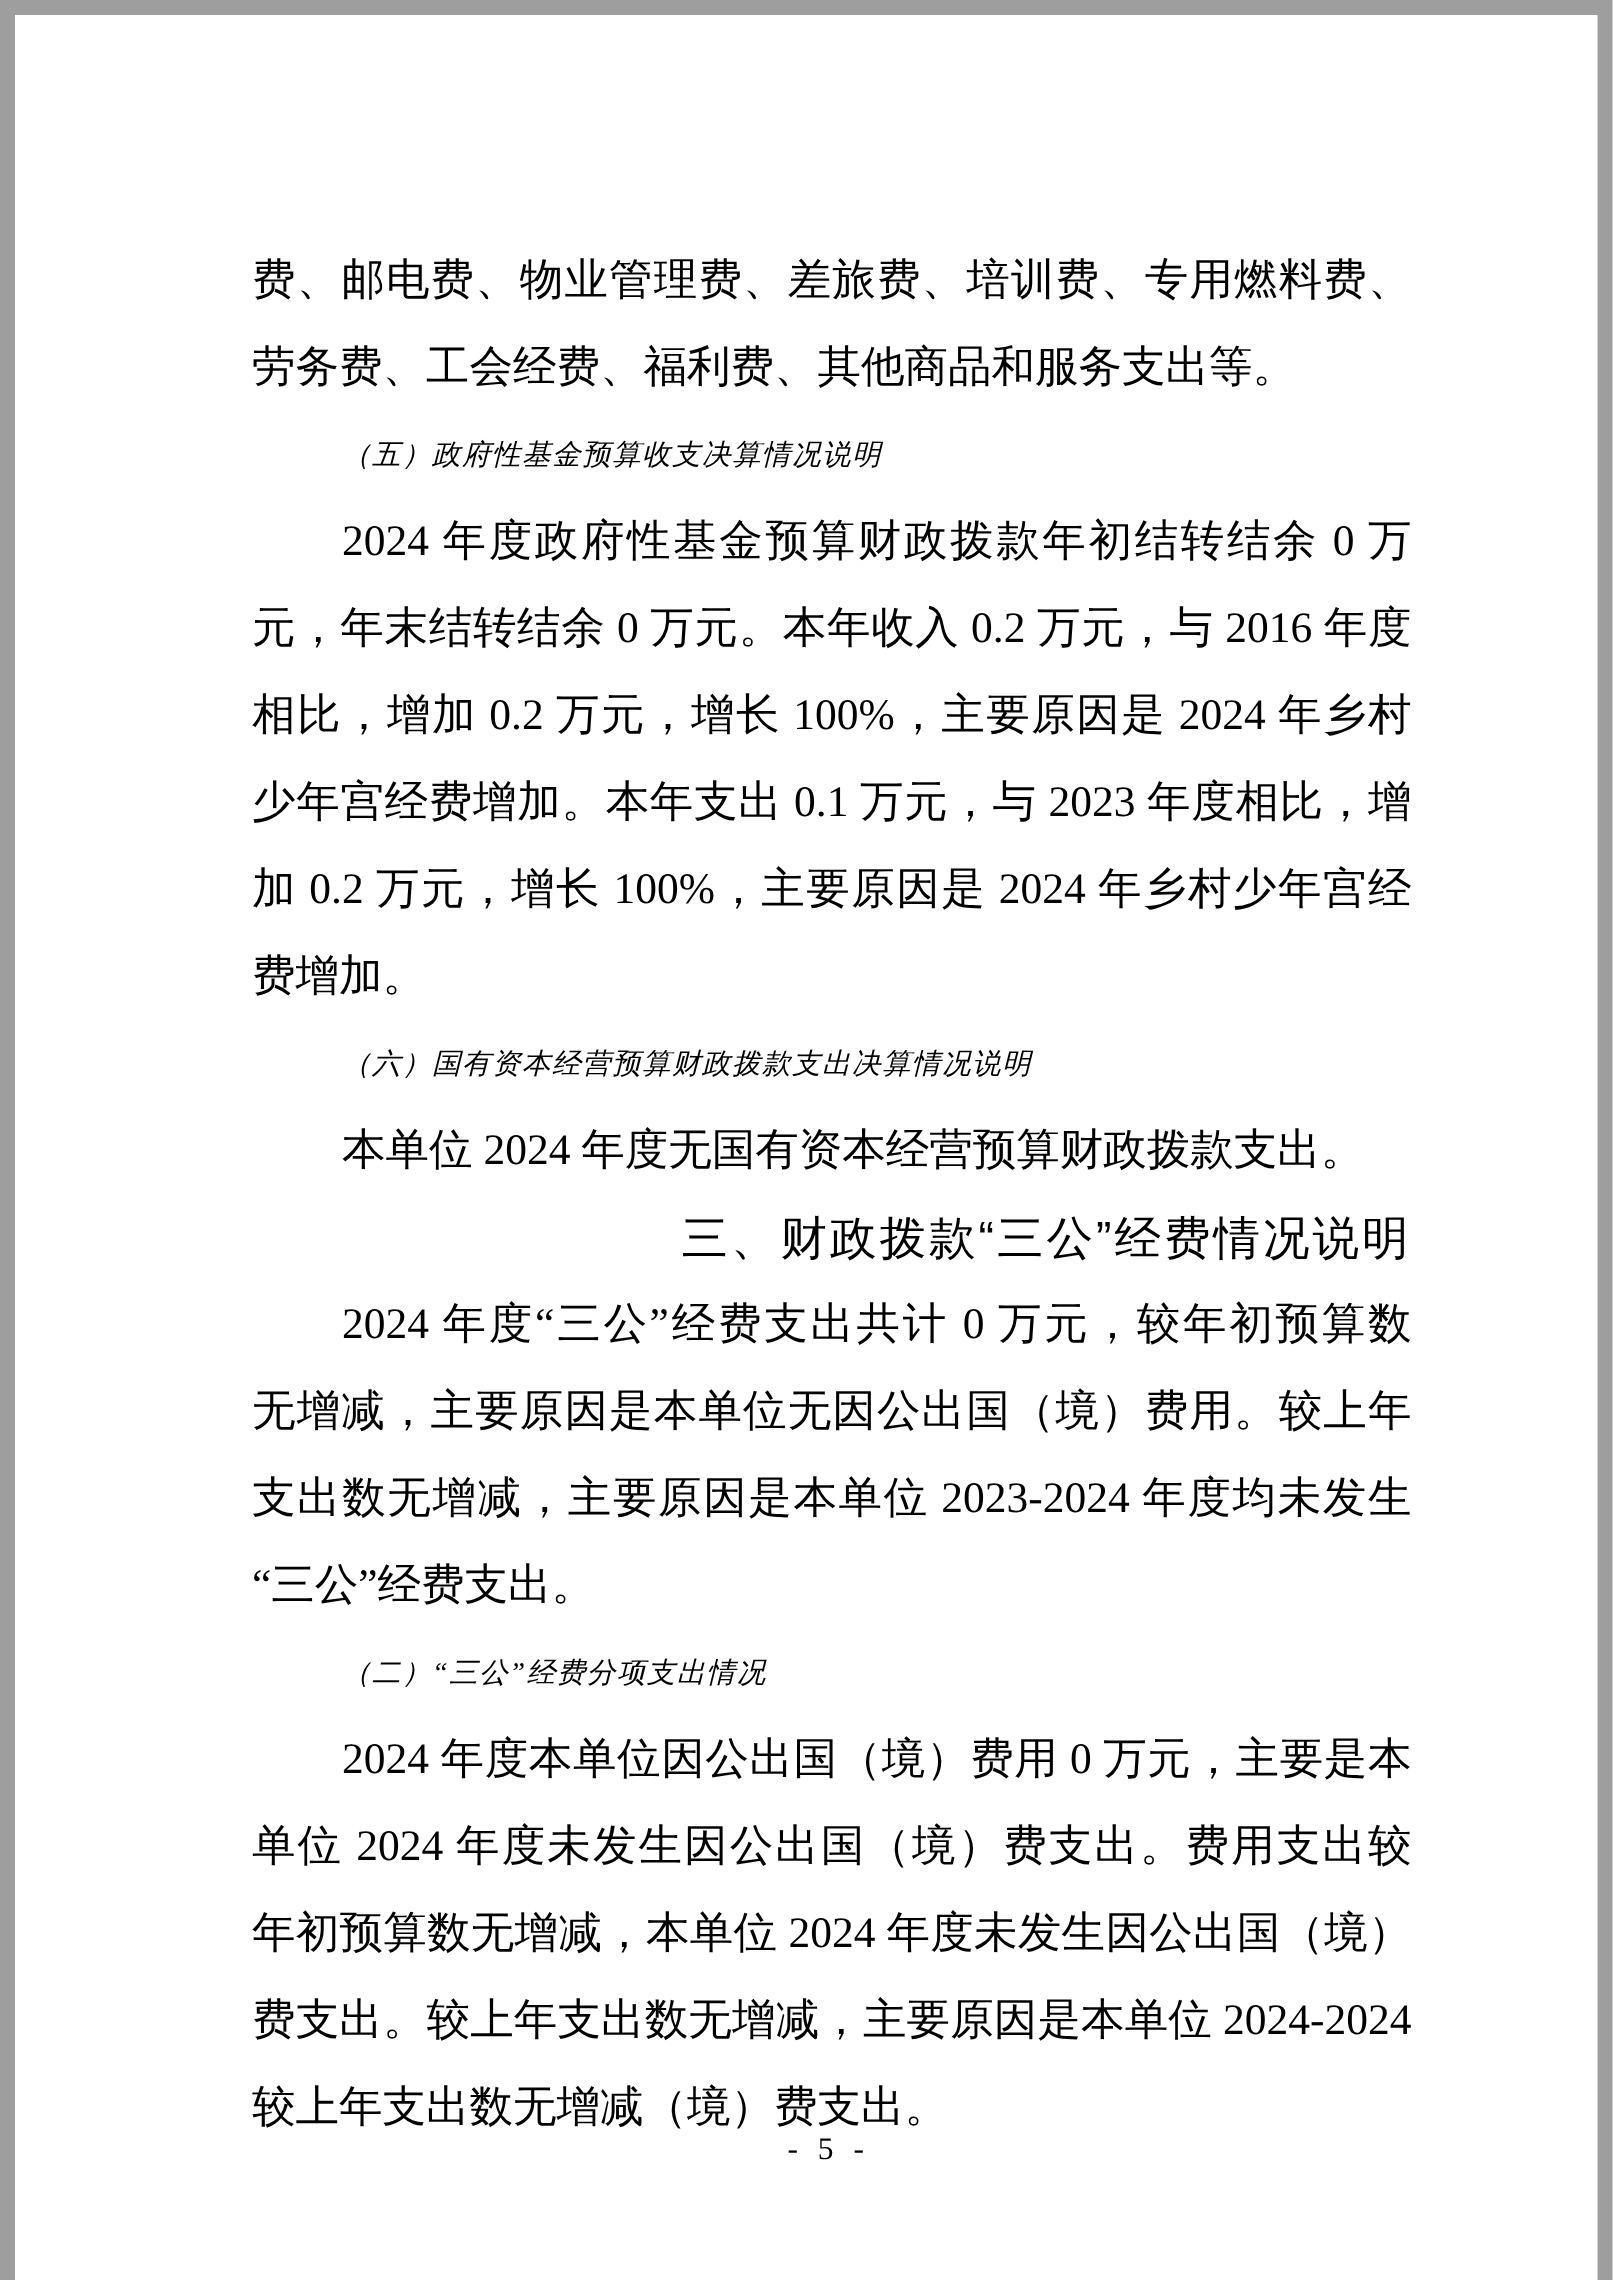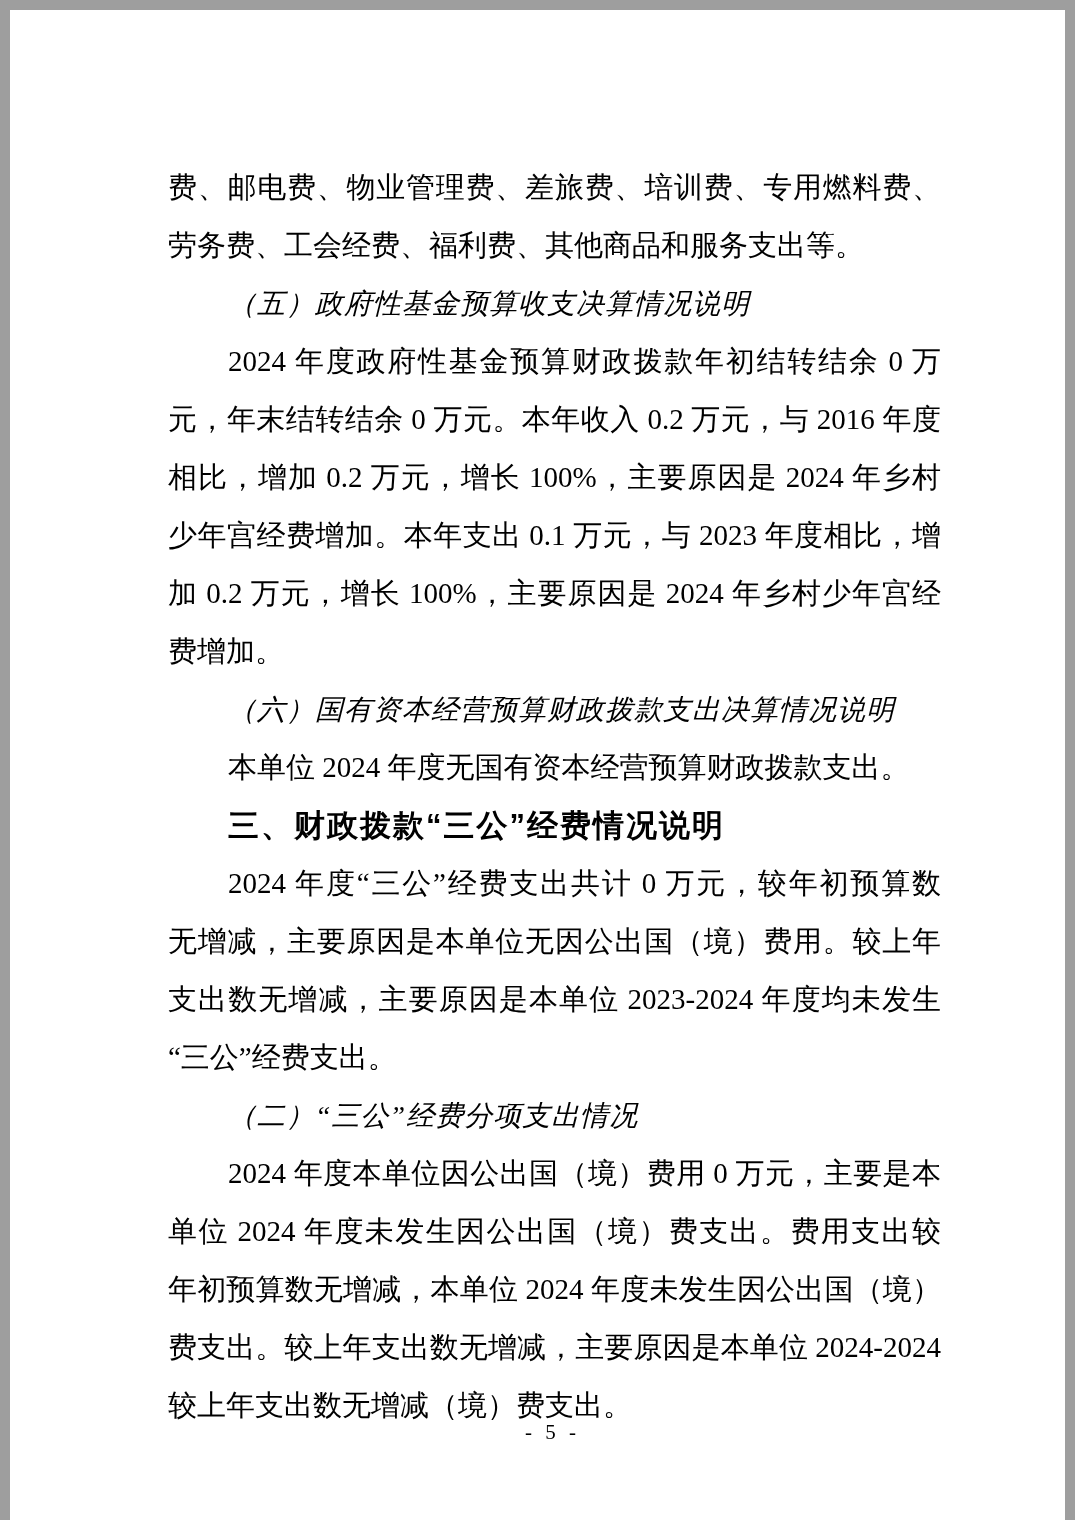--- a/index.html
+++ b/index.html
@@ -44,31 +44,32 @@
   }
 
   
   .line.indent {
     text-indent: 60px;
   }
 
   
   .line.kai {
     font-style: italic;
-    font-size: 28px;
+    font-size: 19px;
     font-weight: 500;
     letter-spacing: 1px;
   }
 
   
   .line.bold {
     font-family: "Liberation Sans", "DejaVu Sans", sans-serif;
-    font-weight: 700;
+    font-weight: 400;
     font-size: 31px;
     letter-spacing: 2px;
+    text-align: right;
   }
 
   .footer {
     position: absolute;
     left: 0;
     top: 1402px;
     width: 100%;
     text-align: center;
     font-size: 21px;
     line-height: 30px;

